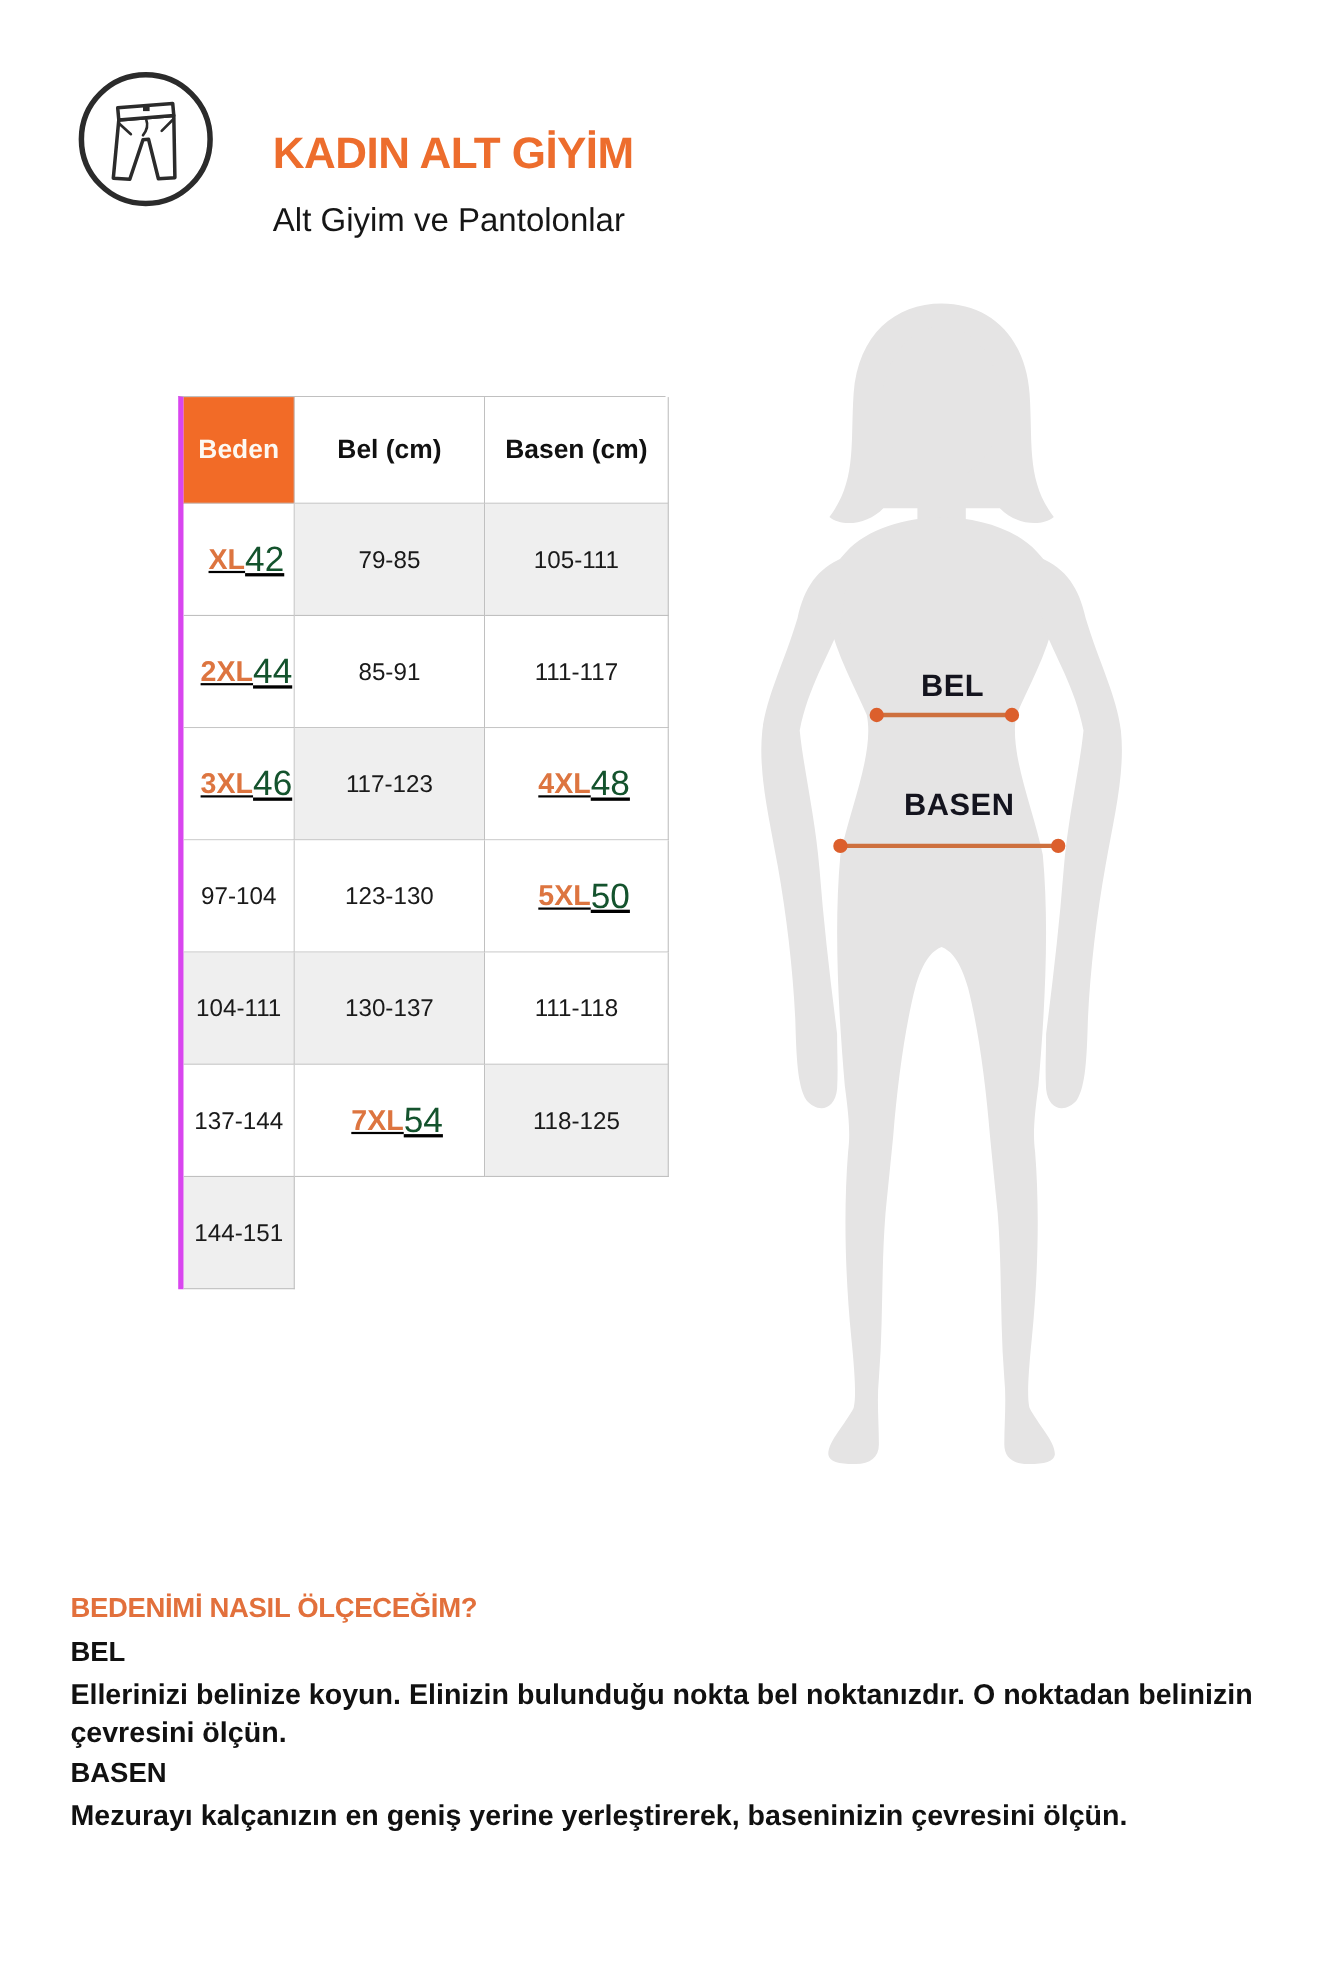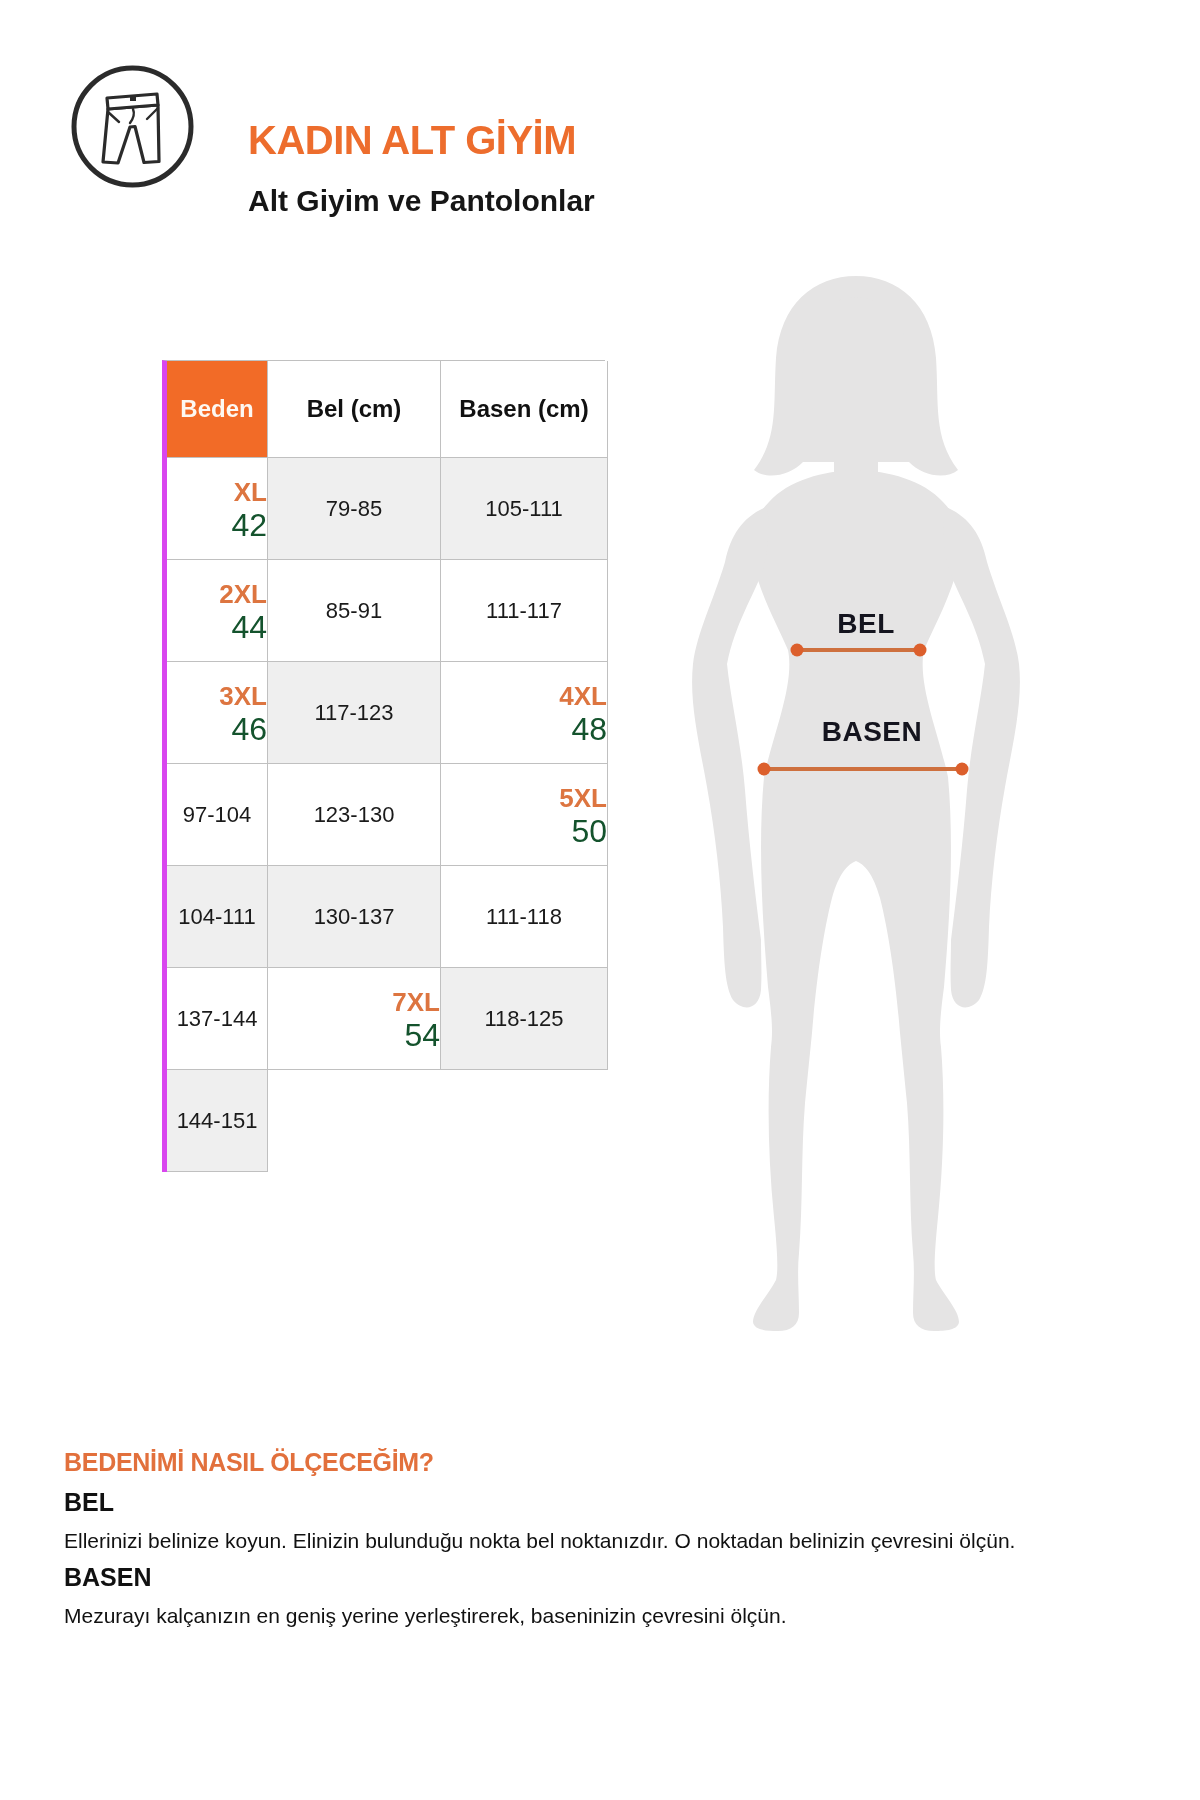--- a/index.html
+++ b/index.html
@@ -4,52 +4,52 @@
 <style>
   * { margin:0; padding:0; box-sizing:border-box; }
   html,body { width:1200px; height:1800px; background:#ffffff;
               font-family:"Liberation Sans", sans-serif; overflow:hidden; }
   .page { position:relative; width:1200px; height:1468px; background:#fff; }
 
   
   .brand-icon { position:absolute; left:69px; top:63px; width:127px; height:127px; }
   .page-title { position:absolute; left:248px; top:118px; font-size:40px; font-weight:bold;
                 color:#ED6D2D; letter-spacing:-0.5px; white-space:nowrap; }
-  .page-subtitle { position:absolute; left:248px; top:184px; font-size:30px; font-weight:bold;
+  .page-subtitle { position:absolute; left:248px; top:184px; font-size:30px; font-weight:normal;
                    color:#161616; white-space:nowrap; }
 
   
   .size-table { position:absolute; left:162px; top:360px; width:443px;
                 display:grid; grid-template-columns:101px 173px 167px;
                 grid-template-rows:97px repeat(7,102px);
                 border-top:1px solid #c0c0c0; border-left:5px solid #d946ef; }
   .cell { border-right:1px solid #c0c0c0; border-bottom:1px solid #c0c0c0;
           display:flex; align-items:center; justify-content:center; background:#fff; }
   .cell.head { font-weight:bold; font-size:24px; color:#111; }
   .cell.beden { background:#F26B27; color:#FDF8F2; }
-  .cell.sizecell { flex-direction:column; align-items:flex-end; justify-content:center;
-                   padding-left:14px; line-height:33px; }
+  .cell.sizecell { flex-direction:row; align-items:center; justify-content:center;
+                   padding-left:14px; line-height:33px;text-decoration:underline; }
   .sizecode { color:#DD7540; font-weight:bold; font-size:26px; }
   .sizenum  { color:#14532d; font-size:32px; }
   .cell.val { font-size:22px; color:#1a1a1a; }
   .cell.alt { background:#EFEFEF; }
 
   
   .figure-svg { position:absolute; left:681px; top:272px; width:360px; height:1060px; }
   .measure-label { position:absolute; width:150px; text-align:center; font-size:28px;
                    font-weight:bold; color:#14141e; letter-spacing:0.5px; }
   .label-bel   { left:791px; top:608px; }
   .label-basen { left:797px; top:716px; }
 
   
   .howto { position:absolute; left:64px; top:1448px; width:1092px; }
   .howto-heading { font-size:25px; font-weight:bold; color:#E2703C; margin-bottom:11px;
                    letter-spacing:-0.3px; }
   .howto-label { font-size:25px; font-weight:bold; color:#111; margin-bottom:6px; }
-  .howto-text  { font-size:21px; line-height:35px; color:#111; margin-bottom:5px; }
+  .howto-text  { font-size:26px; line-height:35px; color:#111; margin-bottom:5px;font-weight:bold; }
 </style>
 </head>
 <body>
 
 <div class="page">
 
   <svg class="brand-icon" viewBox="0 0 127 127">
     <circle cx="63.5" cy="63.5" r="58.5" fill="#ffffff" stroke="#2b2b2b" stroke-width="5"></circle>
     <g fill="#ffffff" stroke="#2b2b2b" stroke-width="3.2" stroke-linejoin="round">
       <path d="M 39 46 L 34 99 L 49 100 L 61 64 L 66 63.5 L 75 99.5 L 90 98.5 L 89 42 Z"></path>

